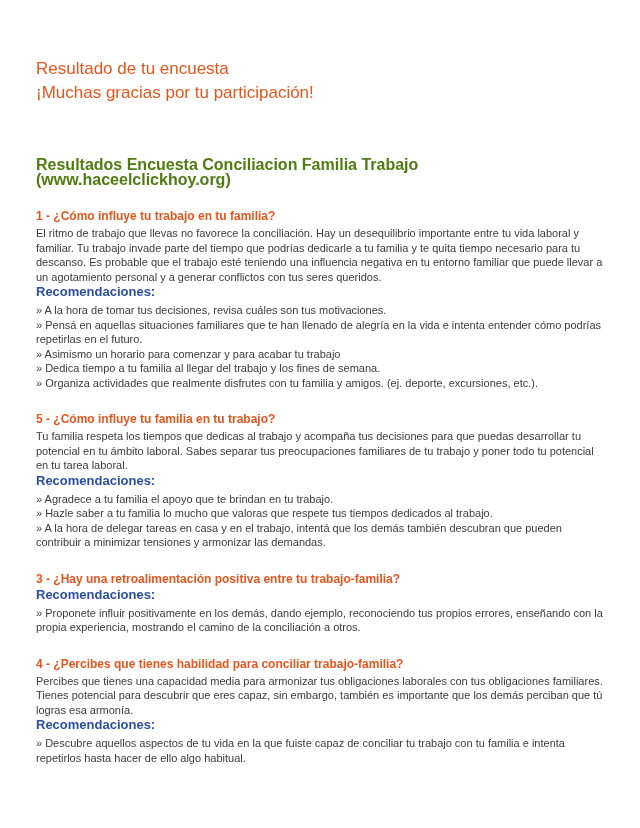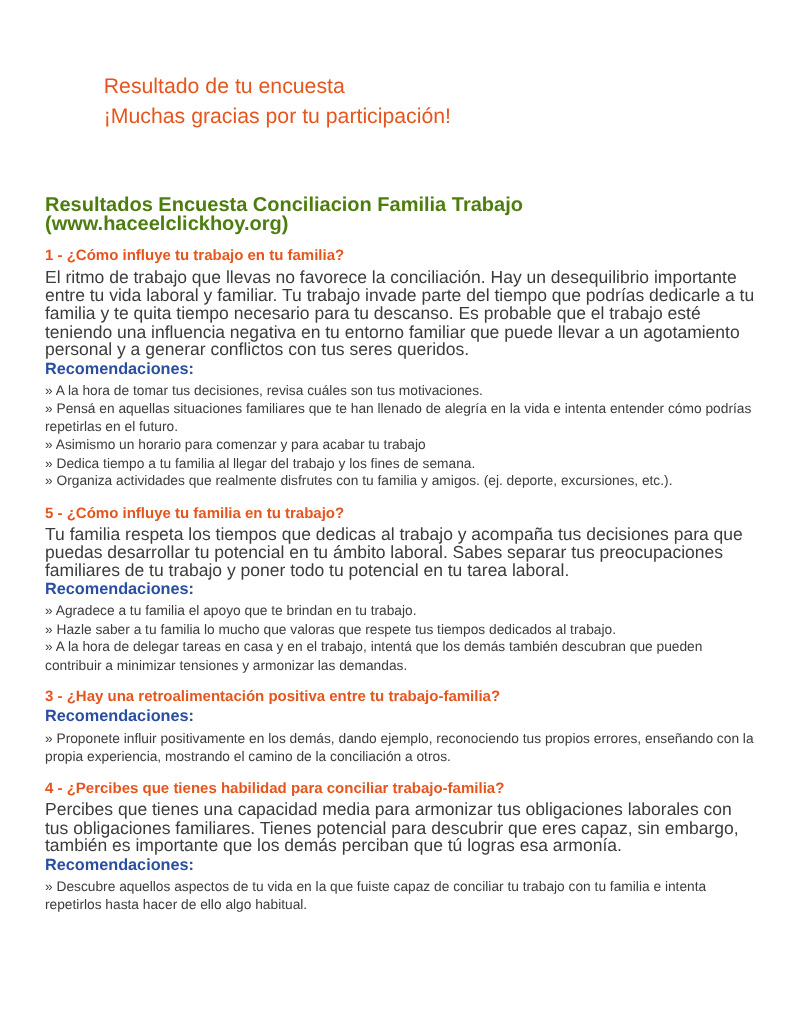--- a/index.html
+++ b/index.html
@@ -20,40 +20,39 @@
     -webkit-font-smoothing:antialiased;
   }
   .page{
     padding:57px 36px 40px 36px;
   }
   .title{
     color:var(--orange);
     font-size:17px;
     line-height:24px;
     font-weight:400;
-    margin-left:47px;
   }
   .subtitle{
     margin-top:52px;
     font-size:16px;
     line-height:15px;
     font-weight:700;
     color:#4d7c0f;
   }
   .qa{margin-top:0;}
   .q{
-    margin-top:10px;
+    margin-top:22px;
     color:var(--orange);
     font-size:12px;
     line-height:15px;
     font-weight:700;
   }
   .body{
     margin-top:2px;
-    font-size:14px;
+    font-size:11px;
     line-height:14.5px;
     color:var(--text);
   }
   .rec-h{
     color:var(--blue);
     font-size:13px;
     line-height:16px;
     font-weight:700;
   }
   .recs{margin-top:3px;}

